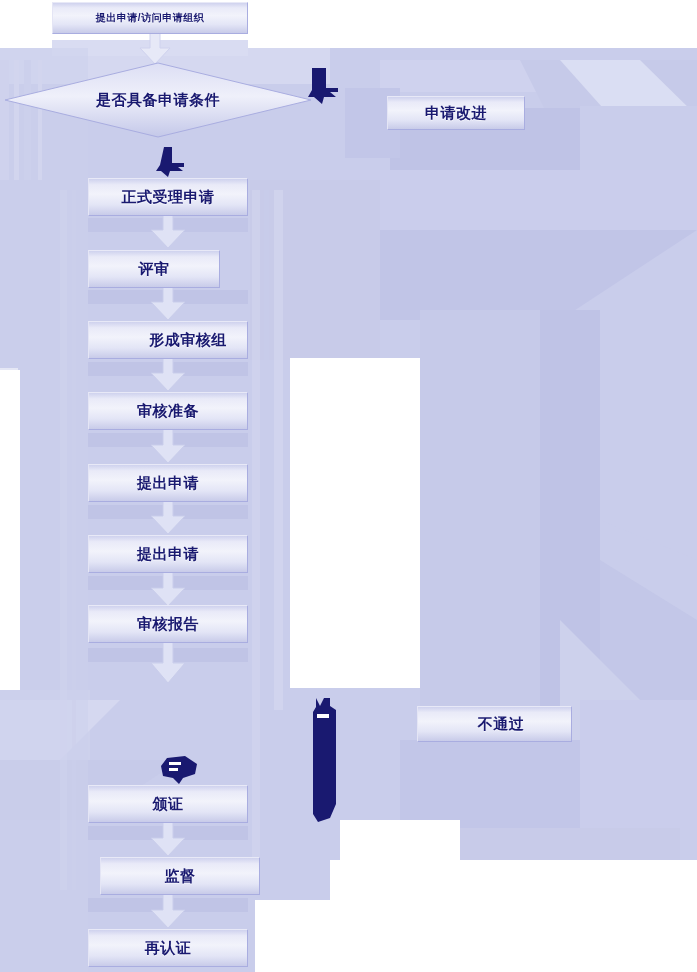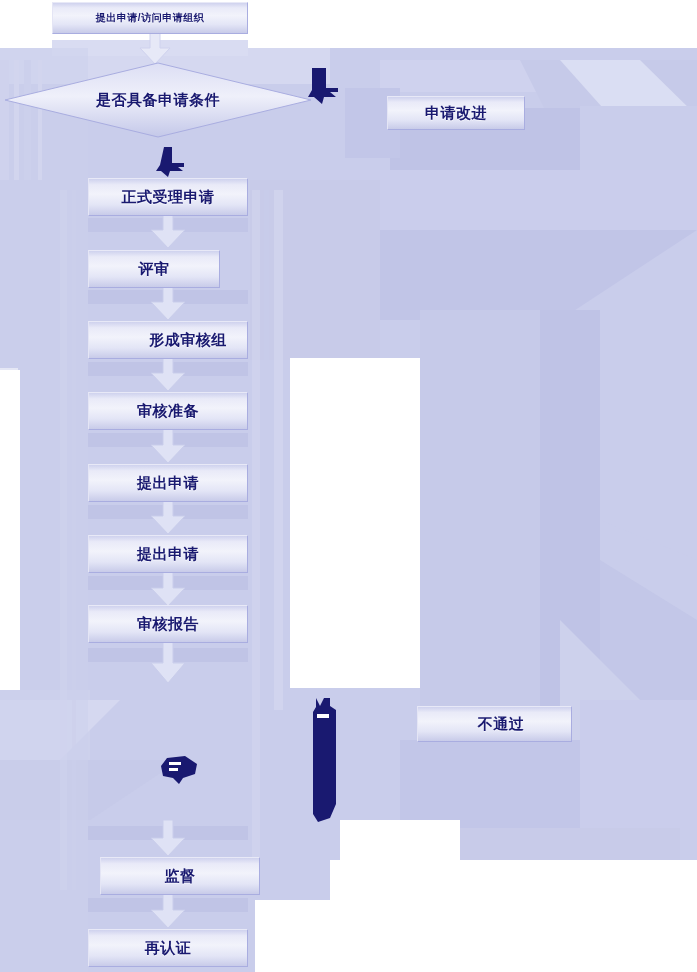--- a/index.html
+++ b/index.html
@@ -255,20 +255,21 @@
   <div class="node-box" style="left:88px; top:321px; width:160px; height:38px;padding-left:40px;">形成审核组</div>
 
   <div class="node-box" style="left:88px; top:392px; width:160px; height:38px;">审核准备</div>
 
   <div class="node-box" style="left:88px; top:464px; width:160px; height:38px;">提出申请</div>
 
   <div class="node-box" style="left:88px; top:535px; width:160px; height:38px;">提出申请</div>
 
   <div class="node-box" style="left:88px; top:605px; width:160px; height:38px;">审核报告</div>
 
+  <div class="node-box" style="left:88px; top:785px; width:160px; height:38px;">颁证</div>
 
   <div class="node-box" style="left:100px; top:857px; width:160px; height:38px;">监督</div>
 
   <div class="node-box" style="left:88px; top:929px; width:160px; height:38px;">再认证</div>
 
   <div class="node-box" style="left:387px; top:88px; width:138px; height:34px;margin-top:8px;">申请改进</div>
 
   <div class="node-box" style="left:417px; top:706px; width:155px; height:36px;padding-left:13px;">不通过</div>
 
 </div>

